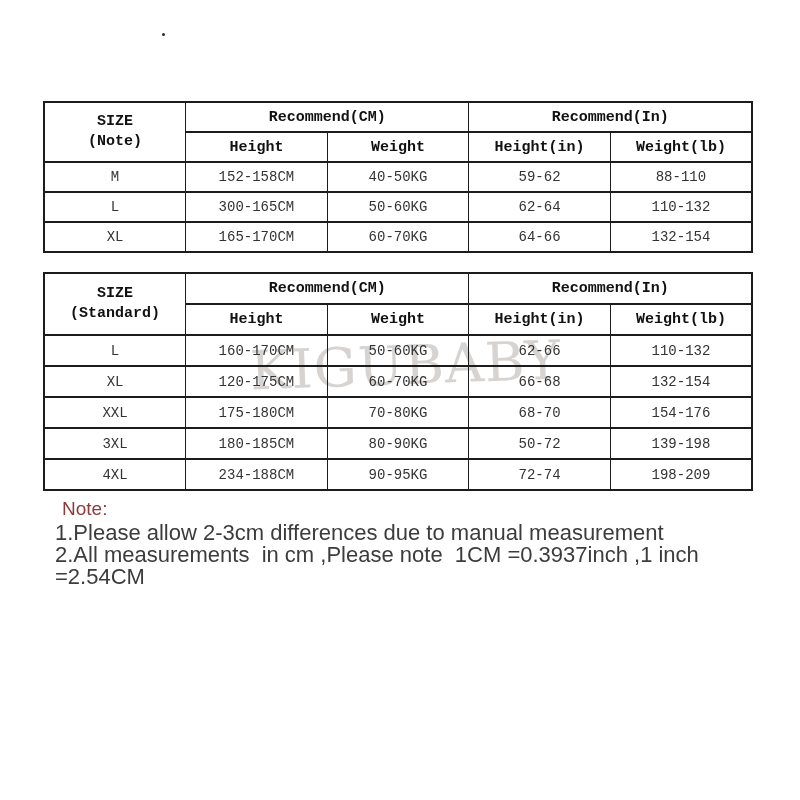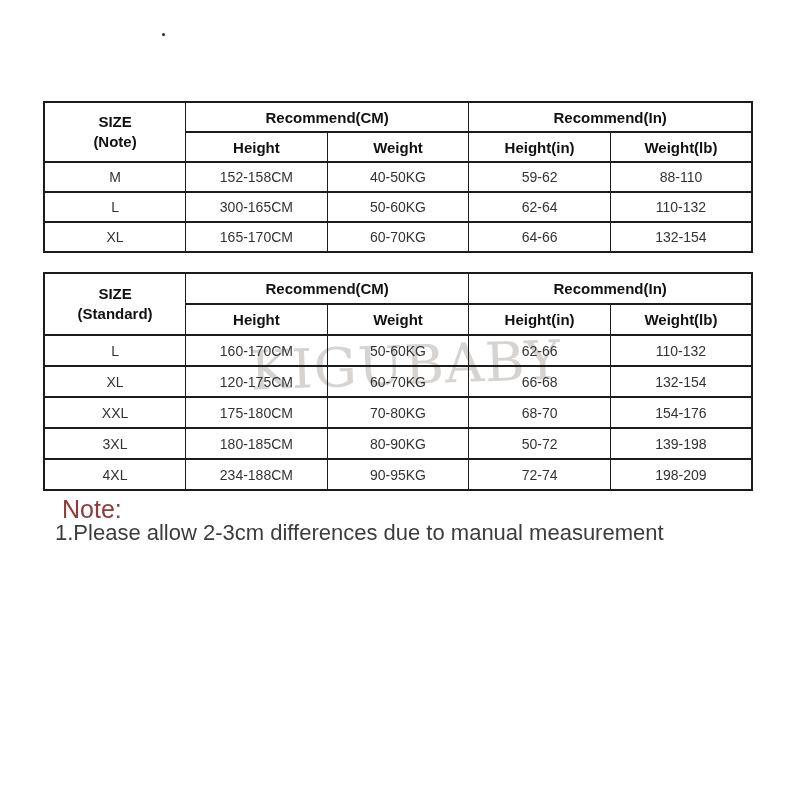--- a/index.html
+++ b/index.html
@@ -34,20 +34,21 @@
     user-select: none;
   }
   table.size-table {
     position: absolute;
     left: 43px;
     width: 710px;
     border-collapse: collapse;
     table-layout: fixed;
     z-index: 1;
     background: transparent;
+    font-family: Liberation Mono, monospace;
   }
   table.size-table.small { top: 101px; }
   table.size-table.standard { top: 272px; }
   .size-table th, .size-table td {
     border-top: 2px solid #1c1c1c;
     border-bottom: 2px solid #1c1c1c;
     border-left: 1px solid #1c1c1c;
     border-right: 1px solid #1c1c1c;
     text-align: center;
     vertical-align: middle;
@@ -70,21 +71,21 @@
   .size-head-line { line-height: 1.35; font-size: 15px; }
   .note-block {
     position: absolute;
     left: 55px;
     top: 496px;
     width: 700px;
     z-index: 1;
   }
   .note-title {
     margin-left: 7px;
-    font-size: 25px;
+    font-size: 19px;
     color: #8f3b3b;
     line-height: 26px;
   }
   .note-line {
     font-size: 22px;
     color: #3c3c3c;
     line-height: 22px;
     white-space: pre-wrap;
   }
 </style>
@@ -205,15 +206,16 @@
         <td>90-95KG</td>
         <td>72-74</td>
         <td>198-209</td>
       </tr>
     </tbody>
   </table>
 
   <div class="note-block">
     <div class="note-title">Note:</div>
     <div class="note-line">1.Please allow 2-3cm differences due to manual measurement</div>
+    <div class="note-line">2.All measurements  in cm ,Please note  1CM =0.3937inch ,1 inch =2.54CM</div>
   </div>
 
 </div>
 
 </body></html>

